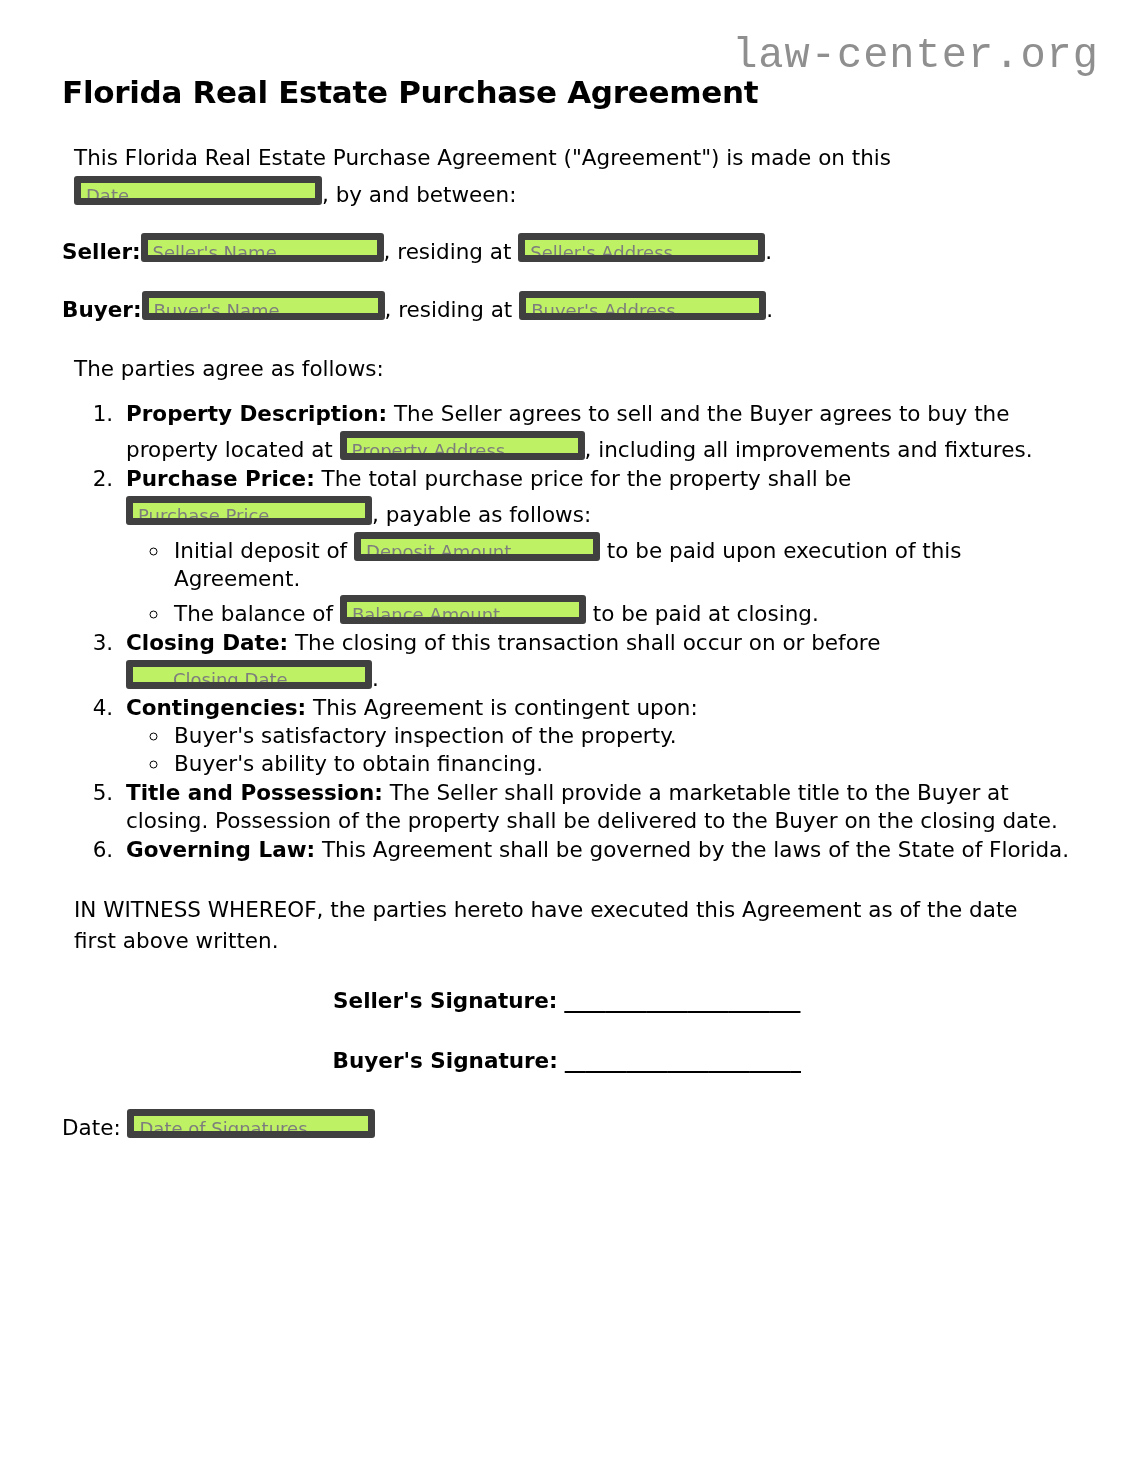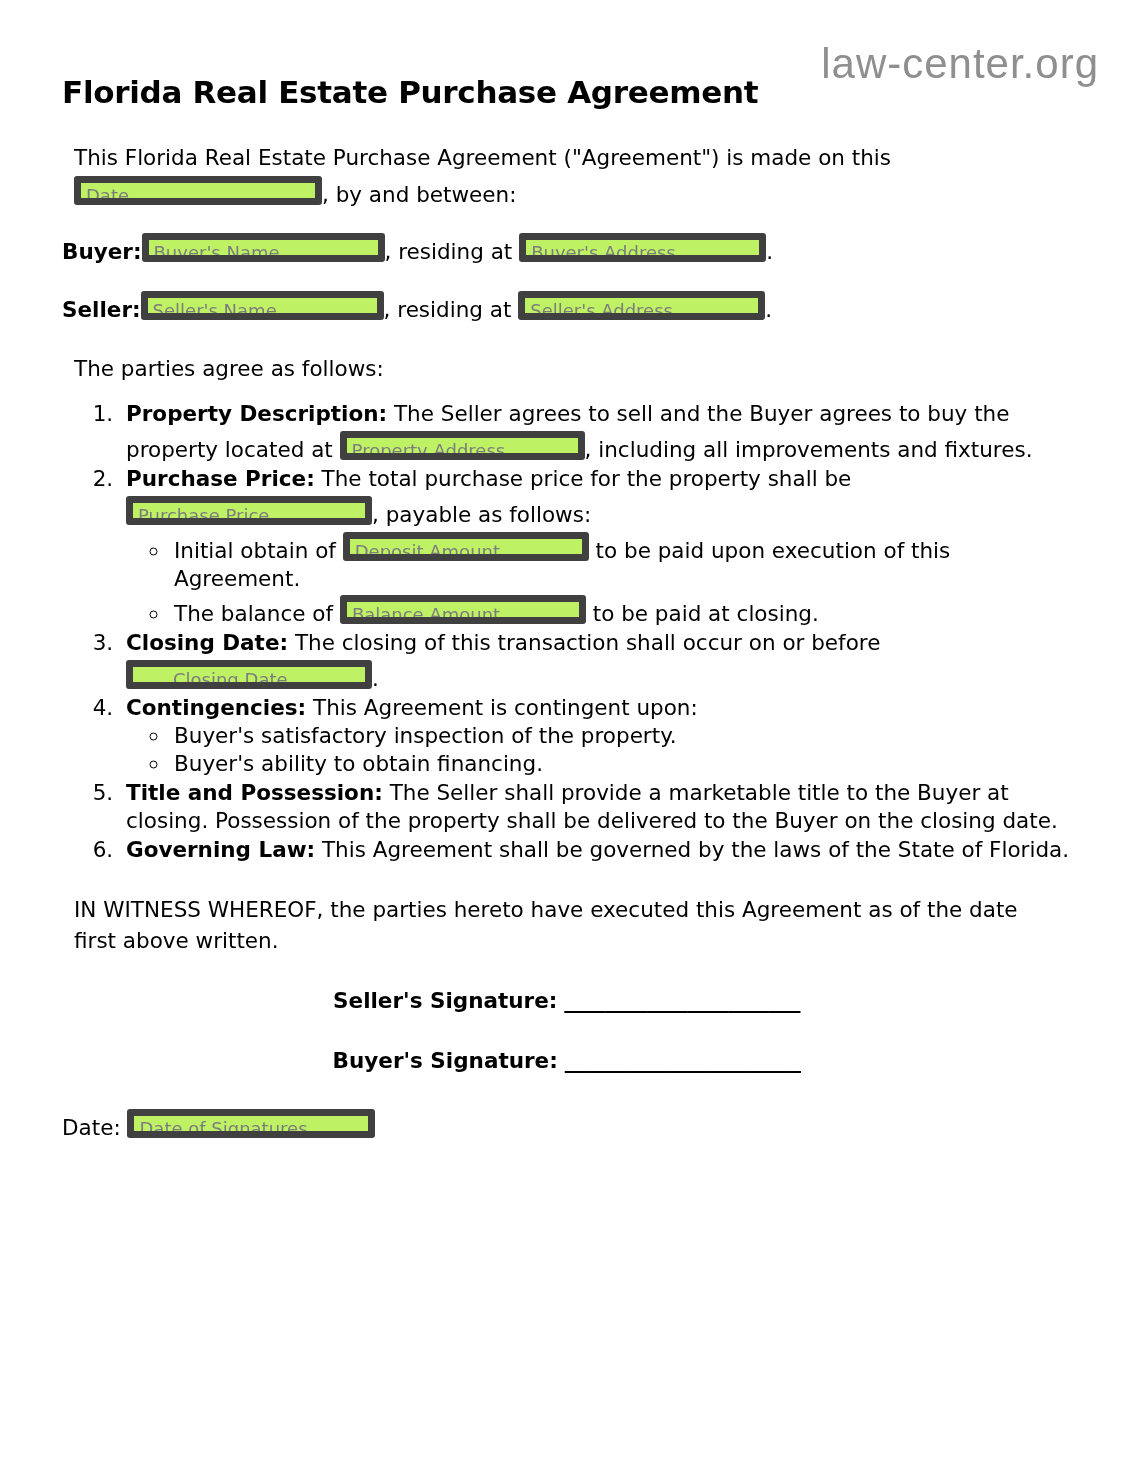--- a/index.html
+++ b/index.html
@@ -20,23 +20,23 @@
     position: relative;
     width: 1133px;
     height: 1466px;
     box-sizing: border-box;
     padding: 0 62px;
   }
 
   
   .watermark {
     position: absolute;
-    top: 40px;
+    top: 32px;
     right: 34px;
-    font-family: Liberation Sans, sans-serif;
+    font-family: Liberation Mono, monospace;
     font-size: 42px;
     letter-spacing: 1px;
     color: #8f8f8f;
     white-space: nowrap;
     user-select: none;
   }
 
   
   .doc-title {
     margin: 0;
@@ -156,27 +156,27 @@
 
   <h1 class="doc-title">Florida Real Estate Purchase Agreement</h1>
 
   <p class="para intro">
     <span>This Florida Real Estate Purchase Agreement ("Agreement") is made on this</span>
     <br>
     <span class="field f-date">Date</span><span>, by and between:</span>
   </p>
 
   <div class="party-row">
+    <span class="lbl-bold">Seller:</span><span class="field f-seller-name">Seller's Name</span><span>, residing at</span>
+    <span class="field f-seller-addr">Seller's Address</span><span>.</span>
+  </div>
+
+  <div class="party-row">
     <span class="lbl-bold">Buyer:</span><span class="field f-buyer-name">Buyer's Name</span><span>, residing at</span>
     <span class="field f-buyer-addr">Buyer's Address</span><span>.</span>
-  </div>
-
-  <div class="party-row">
-    <span class="lbl-bold">Seller:</span><span class="field f-seller-name">Seller's Name</span><span>, residing at</span>
-    <span class="field f-seller-addr">Seller's Address</span><span>.</span>
   </div>
 
   <p class="para agree-line">The parties agree as follows:</p>
 
   <ol class="terms">
 
     <li>
       <span class="li-text">
         <span class="term-head">Property Description:</span><span> The Seller agrees to sell and the Buyer agrees to buy the property located at</span>
         <span class="field f-prop-addr">Property Address</span><span>, including all improvements and fixtures.</span>
@@ -184,21 +184,21 @@
     </li>
 
     <li>
       <span class="li-text">
         <span class="term-head">Purchase Price:</span><span> The total purchase price for the property shall be</span>
         <br>
         <span class="field f-price">Purchase Price</span><span>, payable as follows:</span>
       </span>
       <ul class="sub">
         <li>
-          <span>Initial obtain of</span>
+          <span>Initial deposit of</span>
           <span class="field f-deposit">Deposit Amount</span>
           <span>to be paid upon execution of this Agreement.</span>
         </li>
         <li>
           <span>The balance of</span>
           <span class="field f-balance">Balance Amount</span>
           <span>to be paid at closing.</span>
         </li>
       </ul>
     </li>

